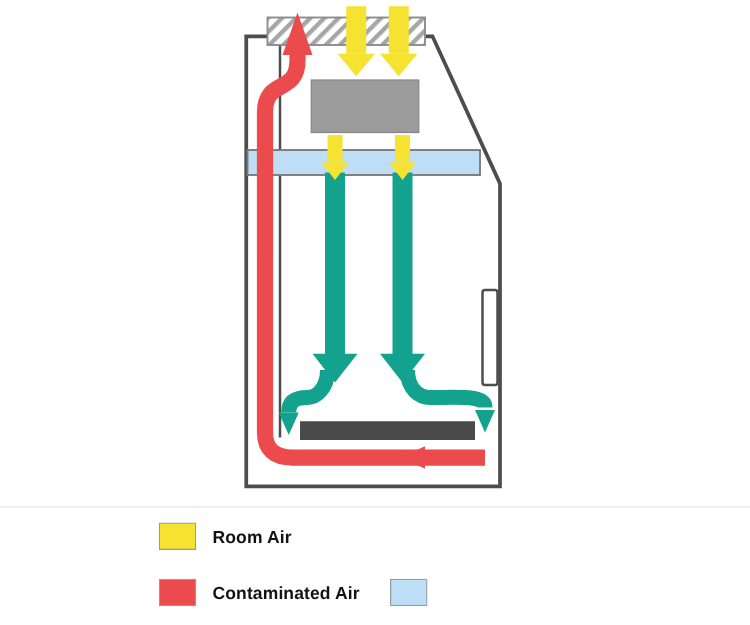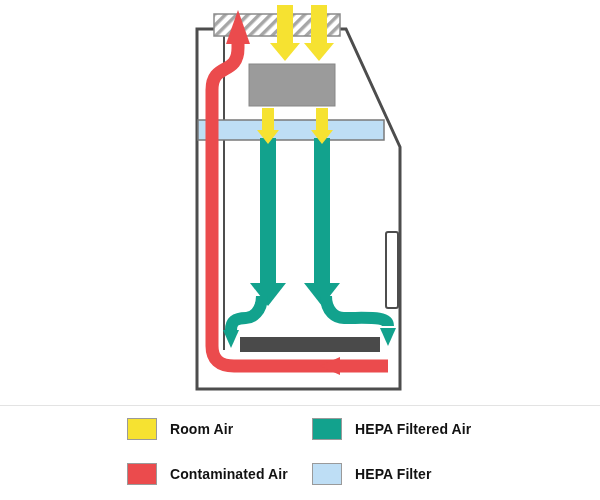--- a/index.html
+++ b/index.html
@@ -73,35 +73,28 @@
 
   <div class="legend">
 
     <div class="legend-item li-0">
       <svg class="swatch" width="30" height="22">
         <rect x="0.5" y="0.5" width="29" height="21" stroke="#9a9a9a" fill="#f6e231"></rect>
       </svg>
       <span class="legend-label">Room Air</span>
     </div>
 
-    <div class="legend-item li-1">
-      <svg class="swatch" width="30" height="22">
-        <rect x="0.5" y="0.5" width="29" height="21" stroke="#9a9a9a" fill="#12a28d"></rect>
-      </svg>
-      <span class="legend-label">HEPA Filtered Air</span>
-    </div>
 
     <div class="legend-item li-2">
       <svg class="swatch" width="30" height="22">
         <rect x="0.5" y="0.5" width="29" height="21" stroke="#9a9a9a" fill="#eb4b4d"></rect>
       </svg>
       <span class="legend-label">Contaminated Air</span>
     </div>
 
     <div class="legend-item li-3">
       <svg class="swatch" width="30" height="22">
         <rect x="0.5" y="0.5" width="29" height="21" stroke="#9a9a9a" fill="#bedef5"></rect>
       </svg>
-      <span class="legend-label">HEPA Filter</span>
     </div>
 
   </div>
 </div>
 
 </body></html>

